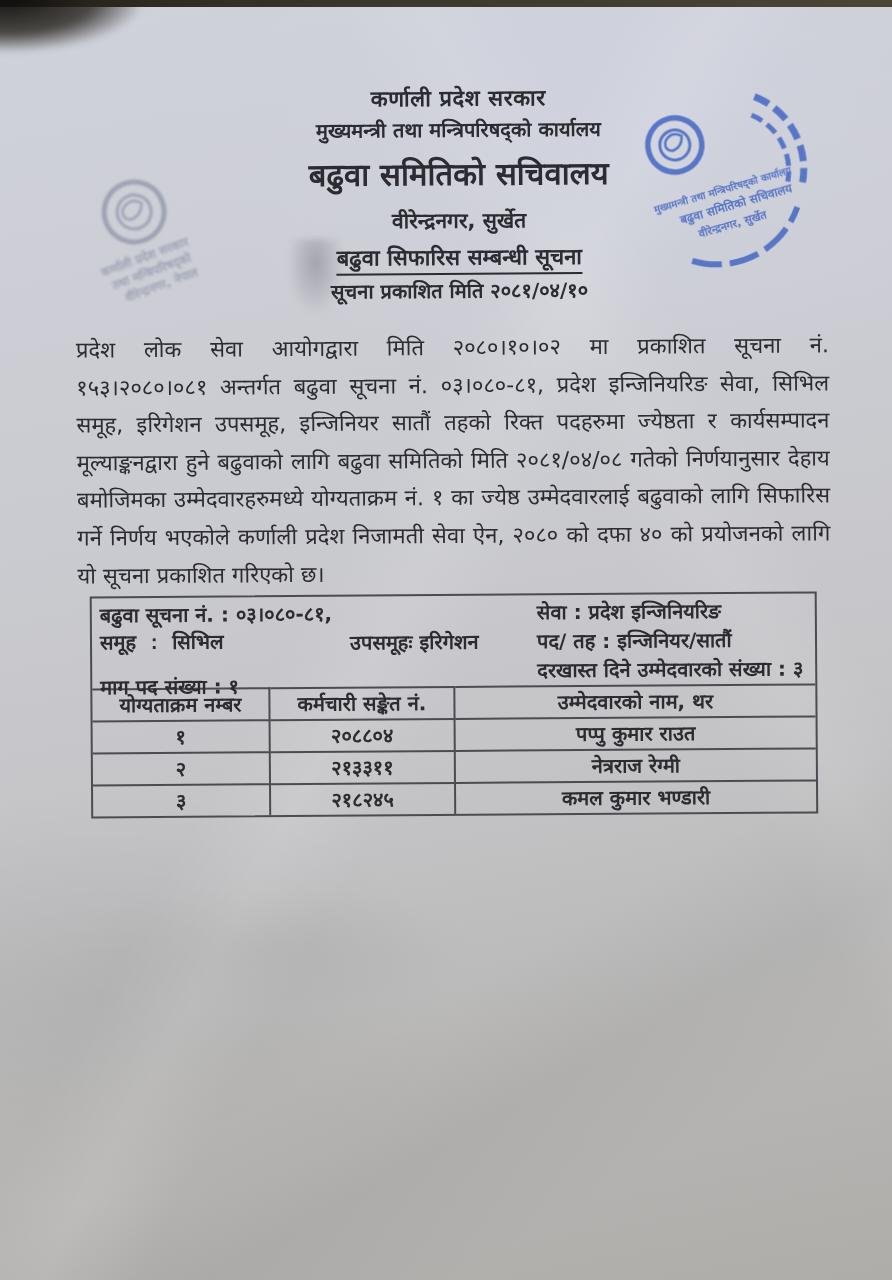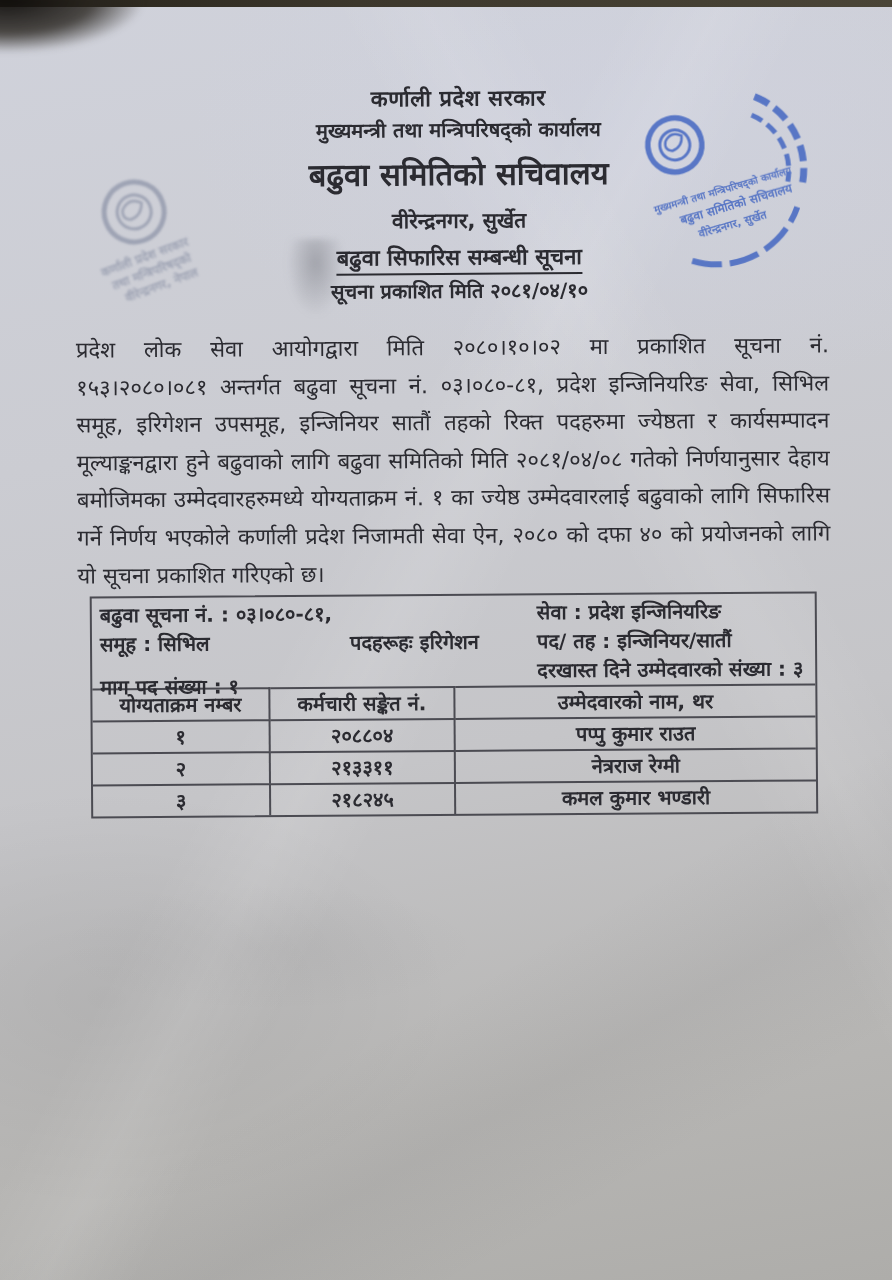--- a/index.html
+++ b/index.html
@@ -58,21 +58,21 @@
   
   .notice-table{
     position:absolute;left:90px;top:594px;width:727px;
     border:2px solid #4b4b52;box-sizing:border-box;
     font-size:20px;font-weight:600;
   }
   .info-box{position:relative;height:90px;}
   .info-box span{position:absolute;line-height:28px;white-space:nowrap;}
   .i-notice {left:8px;  top:3px;}
   .i-service{left:445px;top:3px;}
-  .i-group  {left:8px;  top:32px;}
+  .i-group  {left:8px;  top:32px;font-family:Liberation Mono, monospace;}
   .i-sub    {left:258px;top:32px;}
   .i-post   {left:445px;top:32px;}
   .i-demand {left:8px;  top:75px;}
   .i-appl   {left:445px;top:61px;}
   .grid{display:grid;grid-template-columns:178px 185px 1fr;}
   .cell{
     border-top:2px solid #4b4b52;height:30px;line-height:30px;
     text-align:center;overflow:hidden;white-space:nowrap;
   }
   .cell.c1,.cell.c2{border-right:2px solid #4b4b52;}
@@ -138,21 +138,21 @@
       <span class="bline">बमोजिमका उम्मेदवारहरुमध्ये योग्यताक्रम नं. १ का ज्येष्ठ उम्मेदवारलाई बढुवाको लागि सिफारिस</span>
       <span class="bline">गर्ने निर्णय भएकोले कर्णाली प्रदेश निजामती सेवा ऐन, २०८० को दफा ४० को प्रयोजनको लागि</span>
       <span class="bline last">यो सूचना प्रकाशित गरिएको छ।</span>
     </div>
 
     <div class="notice-table">
       <div class="info-box">
         <span class="i-notice">बढुवा सूचना नं. : ०३।०८०-८१,</span>
         <span class="i-service">सेवा : प्रदेश इन्जिनियरिङ</span>
         <span class="i-group">समूह : सिभिल</span>
-        <span class="i-sub">पदहरूहः इरिगेशन</span>
+        <span class="i-sub">उपसमूहः इरिगेशन</span>
         <span class="i-post">पद/ तह : इन्जिनियर/सातौं</span>
         <span class="i-demand">माग पद संख्या : १</span>
         <span class="i-appl">दरखास्त दिने उम्मेदवारको संख्या : ३</span>
       </div>
       <div class="grid">
         <div class="cell c1">योग्यताक्रम नम्बर</div>
         <div class="cell c2">कर्मचारी सङ्केत नं.</div>
         <div class="cell c3">उम्मेदवारको नाम, थर</div>
 
         <div class="cell c1">१</div>

